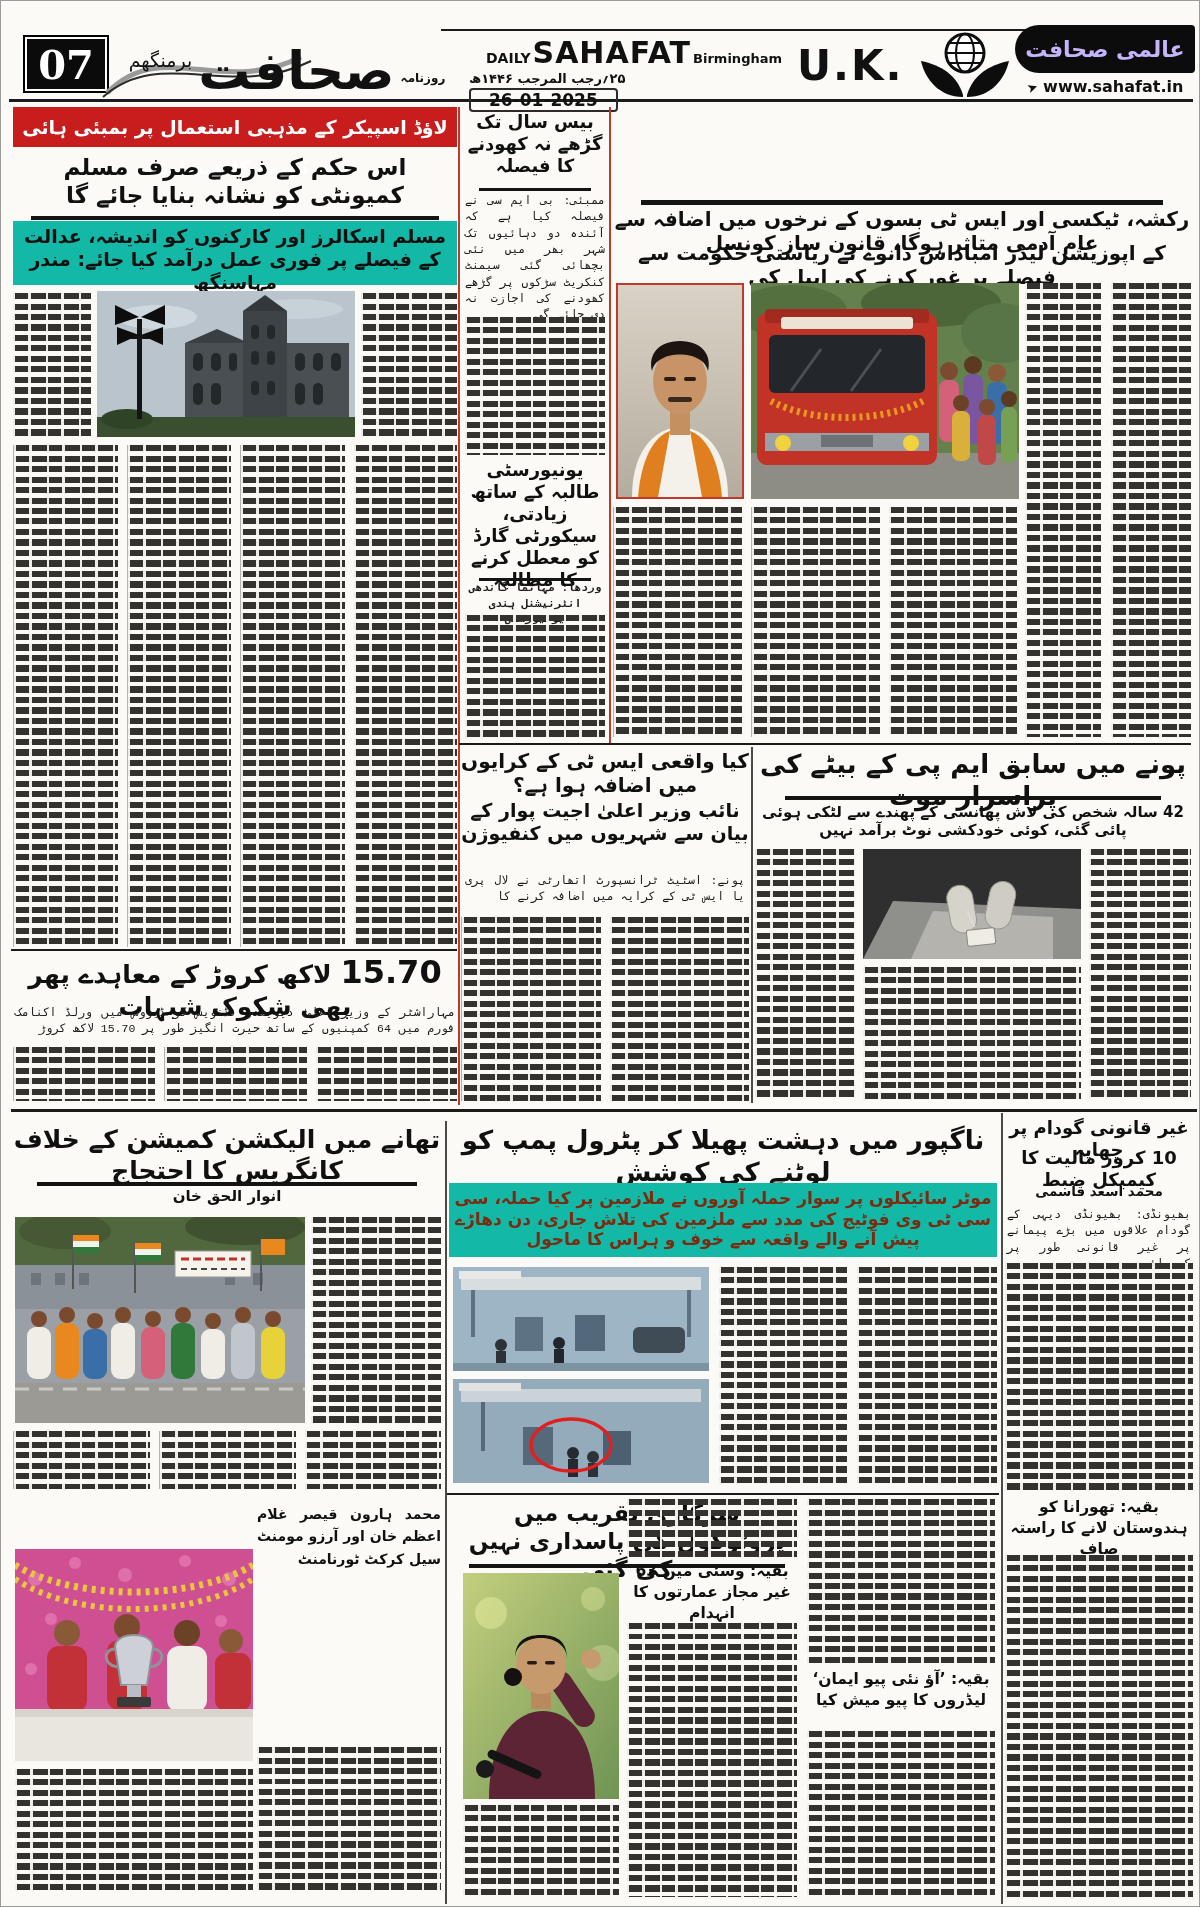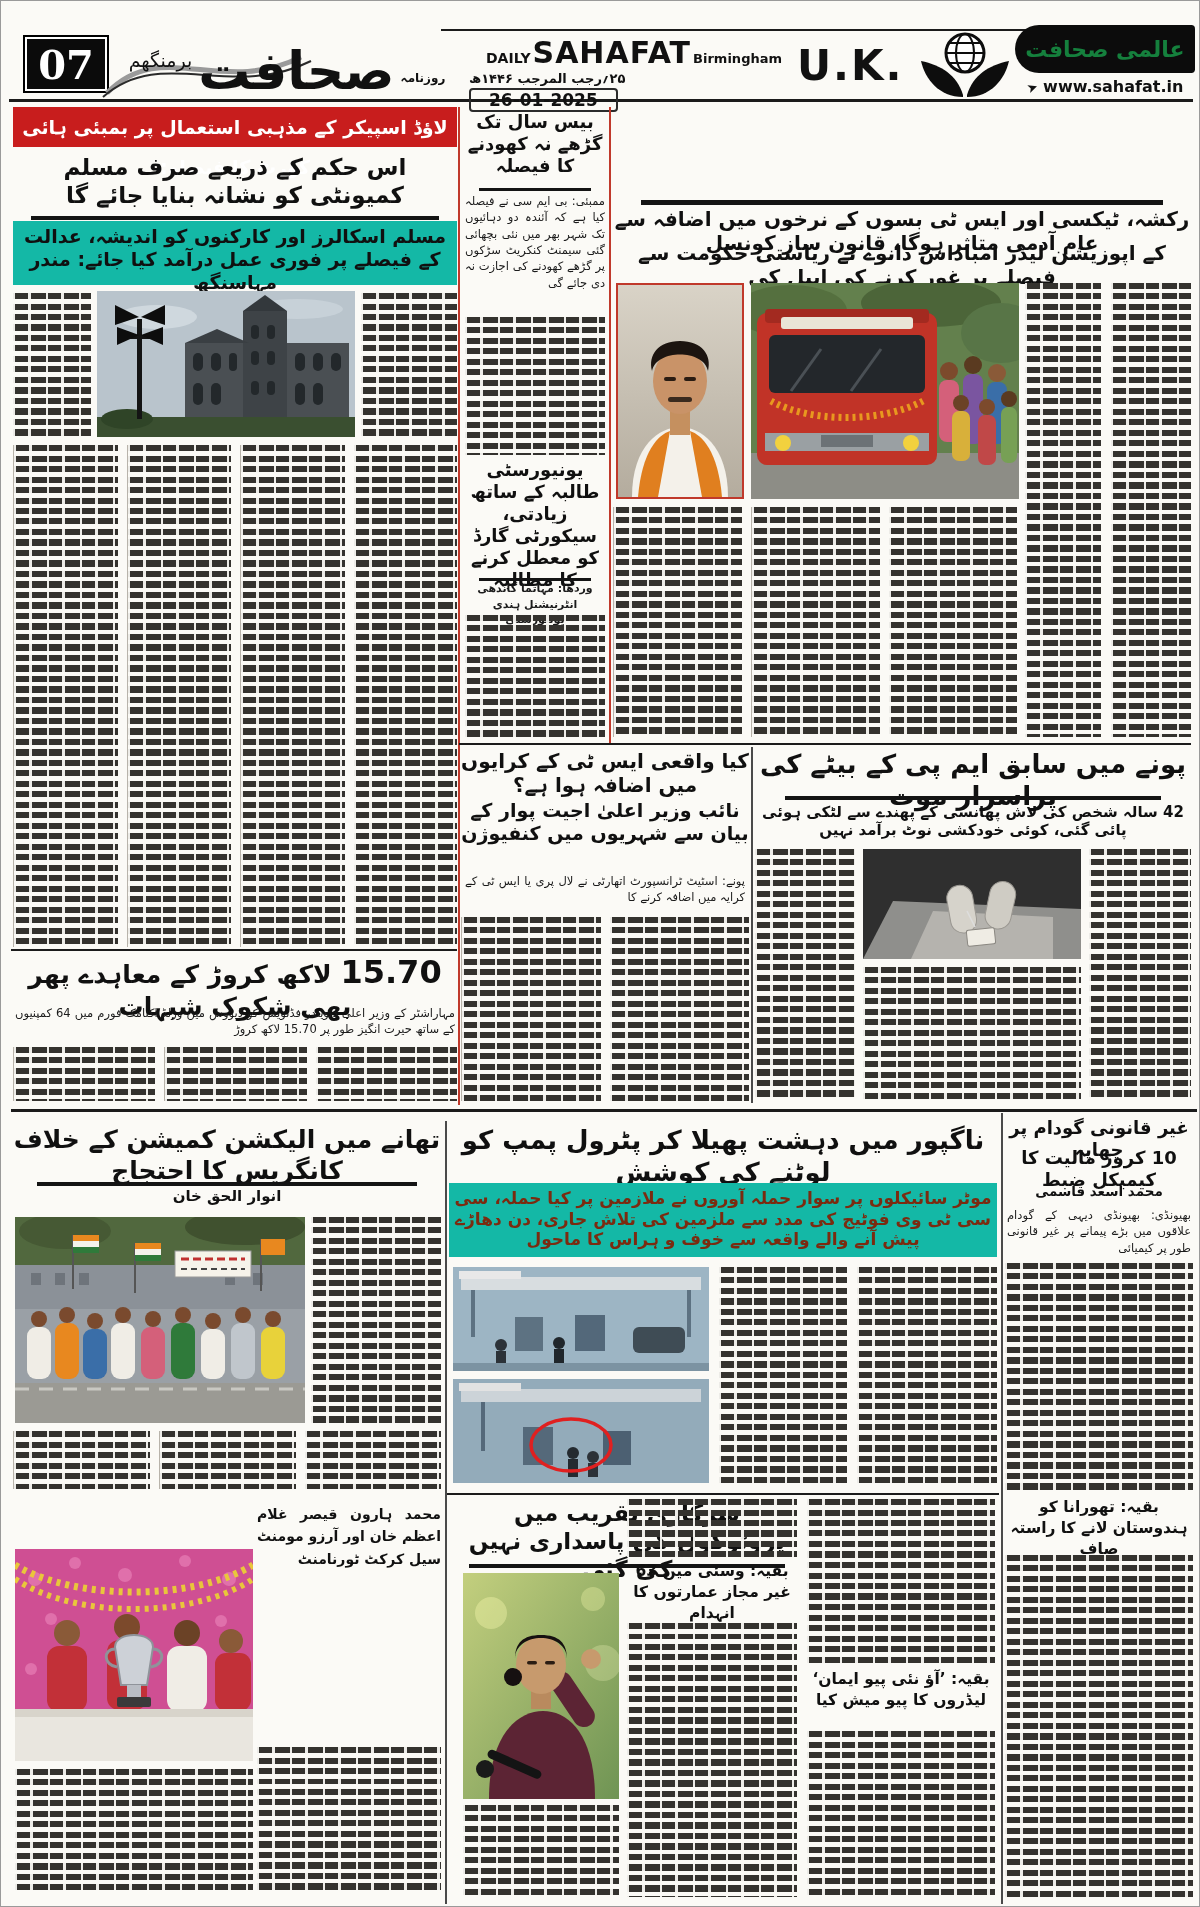--- a/index.html
+++ b/index.html
@@ -8,21 +8,21 @@
   .abs{position:absolute;box-sizing:border-box;}
   .ur{direction:rtl;}
   .hl{font-weight:bold;color:#101010;text-align:center;line-height:1.22;}
   .ubar{height:4px;background:#141414;margin:5px auto 0;}
   .sim{background-image:
     repeating-linear-gradient(90deg, rgba(251,250,246,.93) 0 2px, rgba(251,250,246,0) 2px 15px, rgba(251,250,246,.93) 15px 18px, rgba(251,250,246,0) 18px 33px),
     repeating-linear-gradient(180deg,#34322e 0 6px, rgba(0,0,0,0) 6px 10.5px);}
   .cols{display:flex;gap:9px;}
   .cols>div{flex:1;border-left:1px solid #b8b3aa;}
   .cols>div:last-child{border-left:none;}
-  .lead{font-size:11.5px;line-height:1.42;text-align:justify;color:#1b1b1b;}
+  .lead{font-size:11.5px;line-height:1.42;text-align:justify;color:#1b1b1b;font-family:Liberation Mono, monospace;}
   .kicker{background:#c81d1d;color:#fff;font-weight:bold;text-align:center;}
   .peach{background:#14b8a6;}
   .byline{font-weight:bold;text-align:center;}
   .vline{background:#c0392b;width:2px;}
   .vline-k{background:#4a4a4a;width:1.5px;}
   .hline{background:#1b1b1b;}
   .contd{font-weight:800;text-align:center;font-size:15.5px;line-height:1.35;}
   .frame-red{border:2px solid #c0392b;}
   svg{display:block;}
 </style>
@@ -65,21 +65,21 @@
     <path d="M50,70 C26,70 12,52 8,34 C28,38 44,48 50,68 Z" fill="#0d0d0d"></path>
     <path d="M54,70 C78,70 92,52 96,34 C76,38 60,48 54,68 Z" fill="#0d0d0d"></path>
     <circle cx="52" cy="26" r="19" fill="#fff" stroke="#0d0d0d" stroke-width="3"></circle>
     <ellipse cx="52" cy="26" rx="9" ry="19" fill="none" stroke="#0d0d0d" stroke-width="2"></ellipse>
     <line x1="33" y1="26" x2="71" y2="26" stroke="#0d0d0d" stroke-width="2"></line>
     <line x1="36" y1="16" x2="68" y2="16" stroke="#0d0d0d" stroke-width="2"></line>
     <line x1="36" y1="36" x2="68" y2="36" stroke="#0d0d0d" stroke-width="2"></line>
   </svg>
 
   <div class="abs" style="left:1014px;top:24px;width:180px;height:48px;background:#0c0c0c;border-radius:26px 4px 4px 26px;display:flex;align-items:center;justify-content:center">
-    <span class="ur" dir="rtl" style="color:#15803d;font-size:22px;font-weight:bold">عالمی صحافت</span>
+    <span class="ur" dir="rtl" style="color:#c4b5fd;font-size:22px;font-weight:bold">عالمی صحافت</span>
   </div>
   <div class="abs" style="left:1014px;top:76px;width:180px;text-align:center;font-size:16px;font-weight:800">
     <span style="display:inline-block;transform:rotate(-20deg);font-size:13px">➤</span>
     <span>www.sahafat.in</span>
   </div>
 
   <div class="abs vline" style="left:457px;top:106px;height:998px"></div>
   <div class="abs vline" style="left:608px;top:106px;height:636px"></div>
   <div class="abs vline-k" style="left:750px;top:746px;height:356px"></div>
   <div class="abs hline" style="left:458px;top:742px;width:732px;height:2px"></div>

